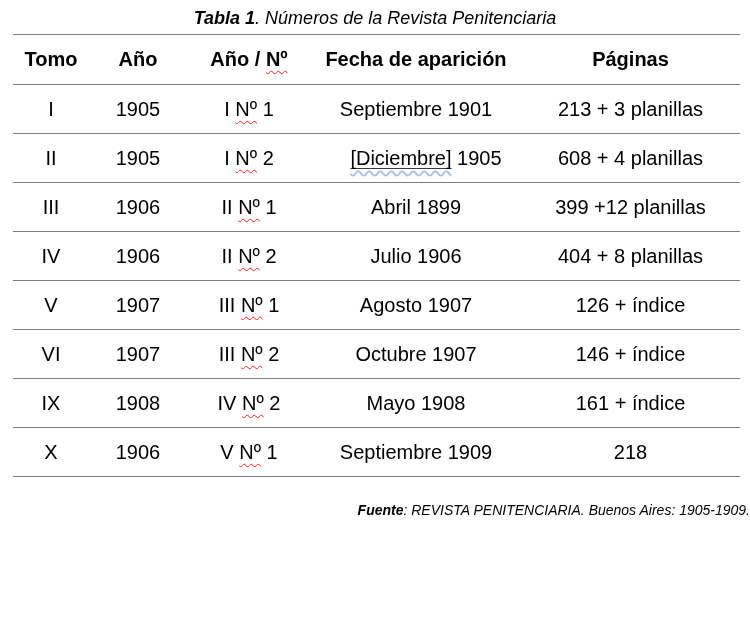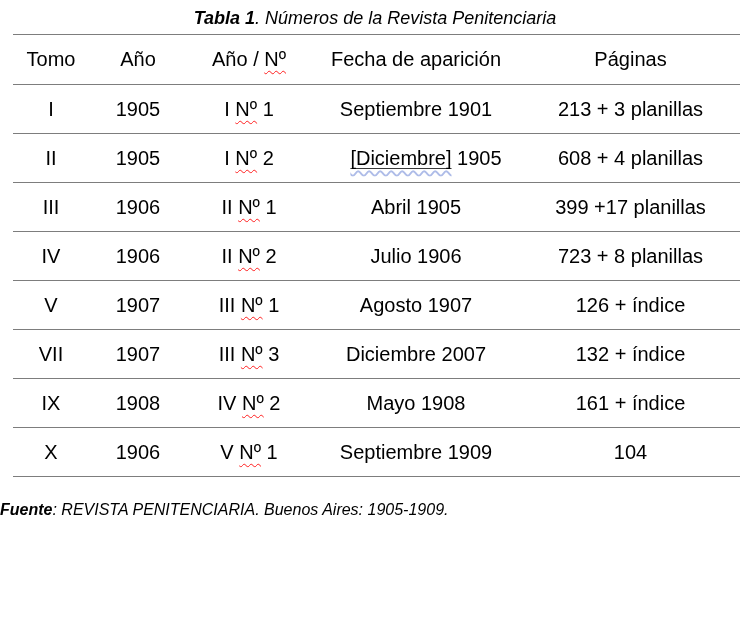--- a/index.html
+++ b/index.html
@@ -37,21 +37,21 @@
   table.rev col.c5 { width:219px; }
 
   table.rev th, table.rev td {
     padding:0;
     text-align:center;
     vertical-align:middle;
     white-space:nowrap;
     font-size:20px;
   }
   table.rev thead tr { height:50px; border-bottom:1.5px solid #7d7d7d; }
-  table.rev thead th { font-weight:normal; }
+  table.rev thead th { font-weight:bold; }
   table.rev tbody tr { height:49px; border-bottom:1.5px solid #7d7d7d; }
   table.rev tbody tr:last-child { border-bottom:none; }
 
   
   .spell {
     text-decoration-line:underline;
     text-decoration-style:wavy;
     text-decoration-color:#ff1f1f;
     text-decoration-thickness:1.2px;
     text-underline-offset:4px;
@@ -71,22 +71,22 @@
   .solidline {
     text-decoration-line:underline;
     text-decoration-style:solid;
     text-decoration-color:#3a3a3a;
     text-decoration-thickness:1px;
     text-underline-offset:3px;
     text-decoration-skip-ink:none;
   }
   .source-note {
     margin-top:22px;
-    text-align:left;
-    font-size:16px;
+    text-align:right;
+    font-size:14px;
     line-height:22px;
     font-style:italic;
   }
 </style>
 </head>
 <body>
 
 <div class="page">
 
   <div class="caption">
@@ -122,57 +122,57 @@
         <td>II</td>
         <td>1905</td>
         <td><span>I</span> <span class="spell">Nº</span> <span>2</span></td>
         <td><span class="grammar"><span class="solidline">[Diciembre]</span></span><span> 1905</span></td>
         <td>608 + 4 planillas</td>
       </tr>
       <tr>
         <td>III</td>
         <td>1906</td>
         <td><span>II</span> <span class="spell">Nº</span> <span>1</span></td>
-        <td>Abril 1905</td>
-        <td>399 +17 planillas</td>
+        <td>Abril 1899</td>
+        <td>399 +12 planillas</td>
       </tr>
       <tr>
         <td>IV</td>
         <td>1906</td>
         <td><span>II</span> <span class="spell">Nº</span> <span>2</span></td>
         <td>Julio 1906</td>
-        <td>723 + 8 planillas</td>
+        <td>404 + 8 planillas</td>
       </tr>
       <tr>
         <td>V</td>
         <td>1907</td>
         <td><span>III</span> <span class="spell">Nº</span> <span>1</span></td>
         <td>Agosto 1907</td>
         <td>126 + índice</td>
       </tr>
       <tr>
-        <td>VII</td>
+        <td>VI</td>
         <td>1907</td>
-        <td><span>III</span> <span class="spell">Nº</span> <span>3</span></td>
-        <td>Diciembre 2007</td>
-        <td>132 + índice</td>
+        <td><span>III</span> <span class="spell">Nº</span> <span>2</span></td>
+        <td>Octubre 1907</td>
+        <td>146 + índice</td>
       </tr>
       <tr>
         <td>IX</td>
         <td>1908</td>
         <td><span>IV</span> <span class="spell">Nº</span> <span>2</span></td>
         <td>Mayo 1908</td>
         <td>161 + índice</td>
       </tr>
       <tr>
         <td>X</td>
         <td>1906</td>
         <td><span>V</span> <span class="spell">Nº</span> <span>1</span></td>
         <td>Septiembre 1909</td>
-        <td>104</td>
+        <td>218</td>
       </tr>
     </tbody>
   </table>
 
   <div class="source-note">
     <span class="bi">Fuente</span><span class="i">: REVISTA PENITENCIARIA. Buenos Aires: 1905-1909.</span>
   </div>
 
 </div>
 

